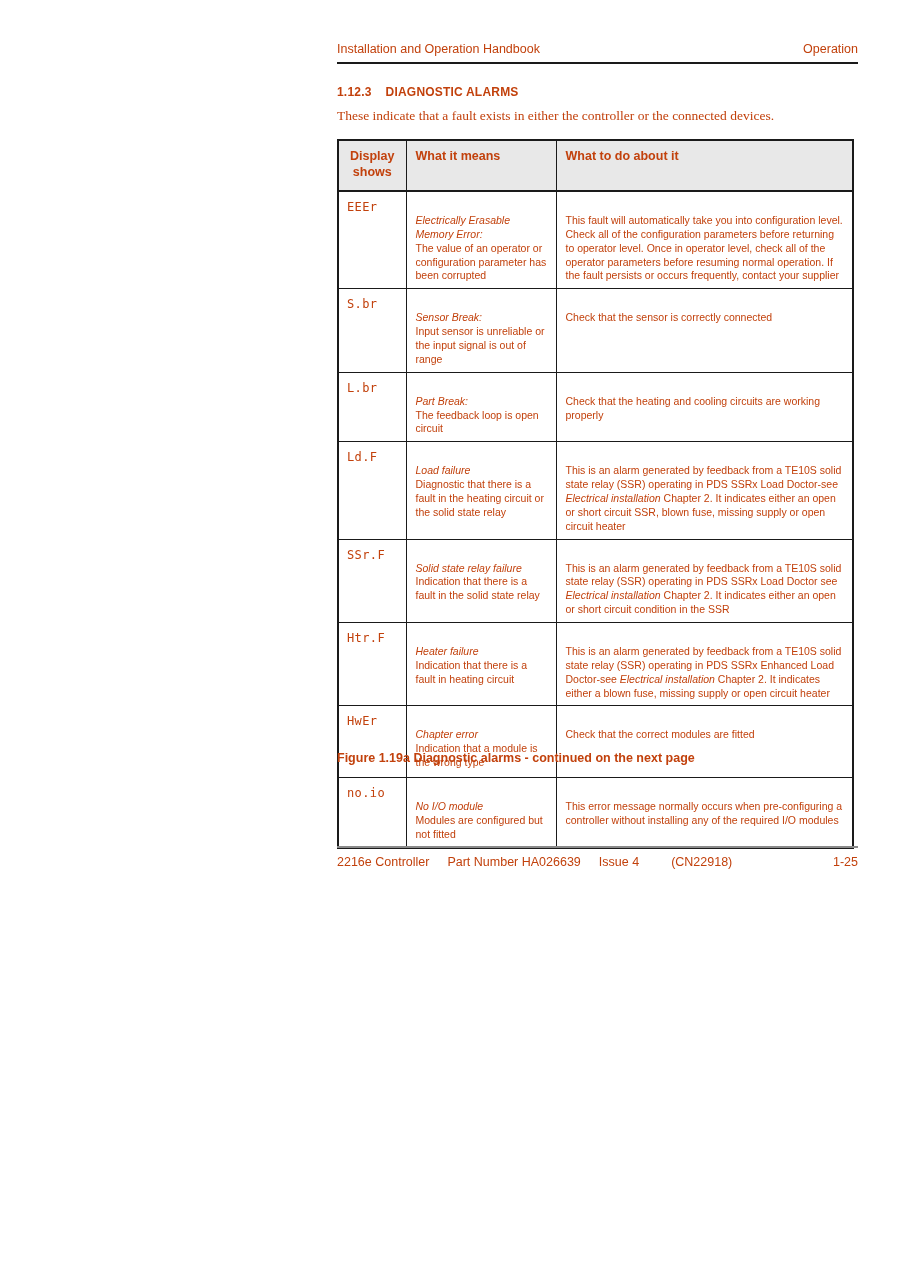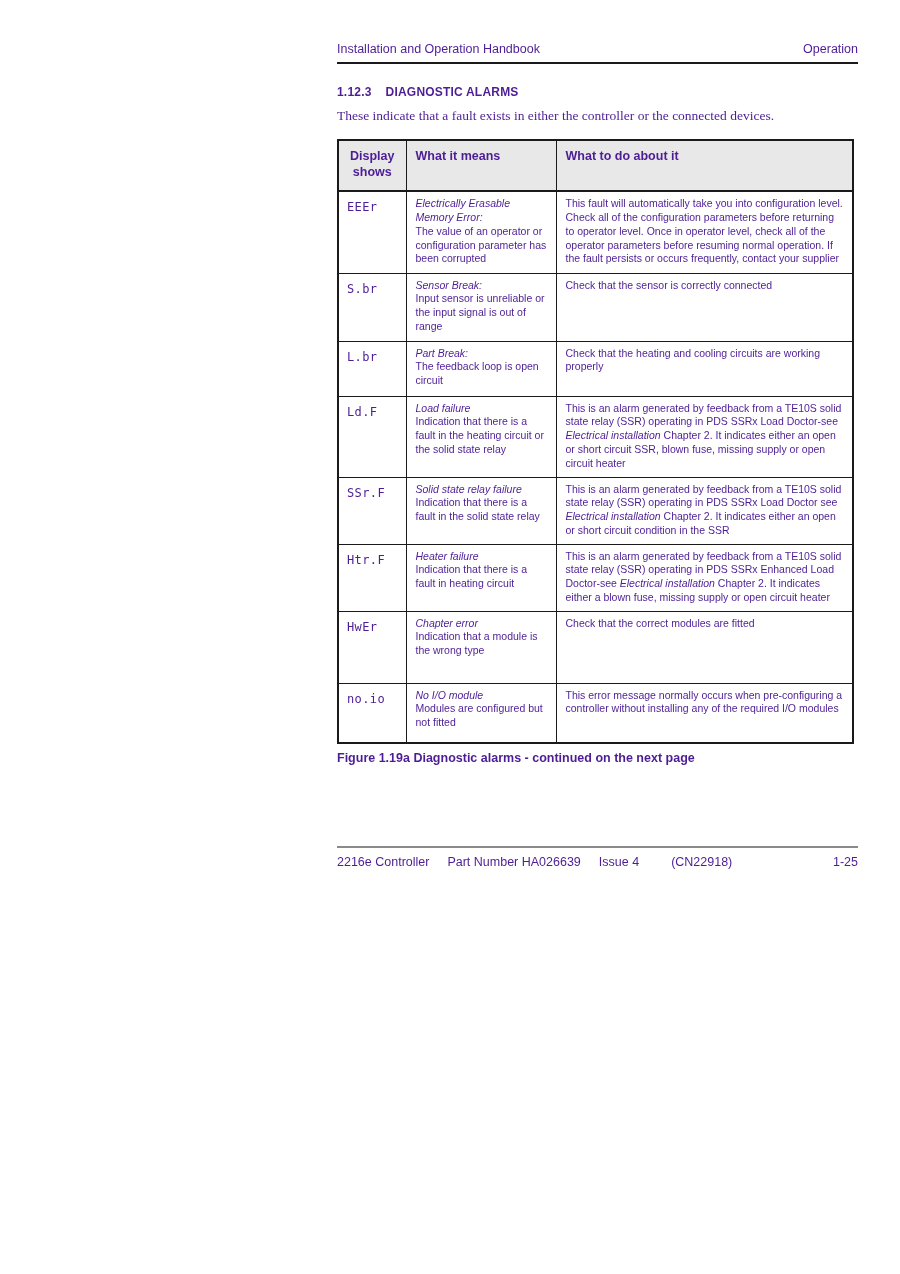--- a/index.html
+++ b/index.html
@@ -3,21 +3,21 @@
 <meta charset="utf-8">
 <style>
   * { margin: 0; padding: 0; box-sizing: border-box; }
   html, body { background: #ffffff; }
   .page {
     position: relative;
     width: 900px;
     height: 1274px;
     background: #ffffff;
     font-family: "Liberation Sans", sans-serif;
-    color: #4c1d95;
+    color: #c2410c;
     overflow: hidden;
   }
 
   
   .run-header {
     position: absolute; left: 337px; top: 42px; width: 521px;
     display: flex; justify-content: space-between;
     font-size: 12.5px; line-height: 15px;
     border-bottom: 2px solid #1a1a1a;
     padding-bottom: 5px;
@@ -62,21 +62,21 @@
   tr.r1 { height: 82px; } tr.r2 { height: 68px; } tr.r3 { height: 55px; }
   tr.r4 { height: 81px; } tr.r5 { height: 67px; } tr.r6 { height: 67px; }
   tr.r7 { height: 72px; } tr.r8 { height: 60px; }
   td.disp {
     font-family: "DejaVu Sans Mono", monospace;
     font-size: 12px; letter-spacing: 0.4px;
     padding: 8px 4px 4px 8px;
   }
   td.mean, td.act {
     font-size: 10.5px; line-height: 1.32;
-    padding: 5px 8px 5px 9px;
+    padding: 22px 8px 5px 9px;
   }
   .it { font-style: italic; }
 
   
   .caption {
     position: absolute; left: 337px; top: 751px; width: 515px;
     text-align: left; font-size: 12.5px; font-weight: bold;
   }
 
   
@@ -144,21 +144,21 @@
         <div class="it">Part Break:</div>
         <div>The feedback loop is open circuit</div>
       </td>
       <td class="act"><span>Check that the heating and cooling circuits are working properly</span><span class="it"></span><span></span></td>
     </tr>
 
     <tr class="r4">
       <td class="disp">Ld.F</td>
       <td class="mean">
         <div class="it">Load failure</div>
-        <div>Indication that there is a fault in the heating circuit or the solid state relay</div>
+        <div>Diagnostic that there is a fault in the heating circuit or the solid state relay</div>
       </td>
       <td class="act"><span>This is an alarm generated by feedback from a TE10S solid state relay (SSR) operating in PDS SSRx Load Doctor-see </span><span class="it">Electrical installation</span><span> Chapter 2.  It indicates either an open or short circuit SSR, blown fuse, missing supply or open circuit  heater</span></td>
     </tr>
 
     <tr class="r5">
       <td class="disp">SSr.F</td>
       <td class="mean">
         <div class="it">Solid state relay failure</div>
         <div>Indication that there is a fault in the solid state relay</div>
       </td>

